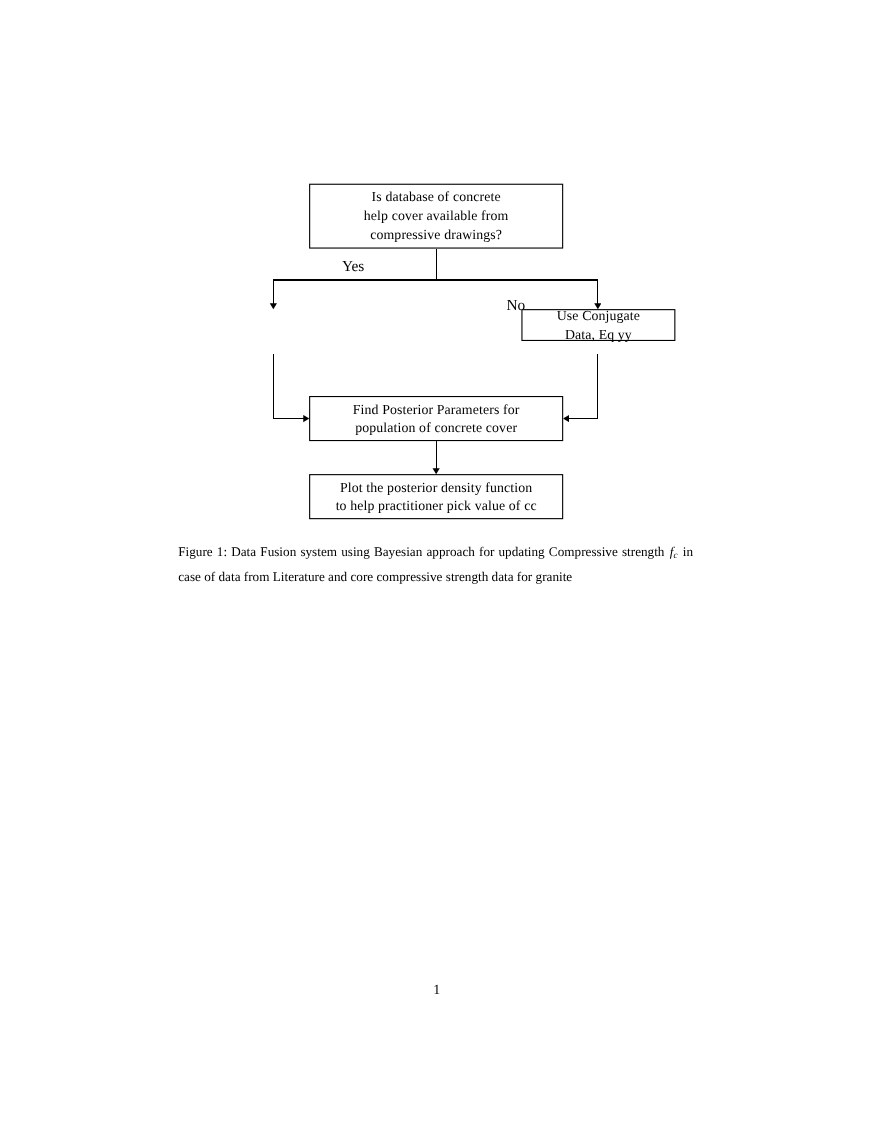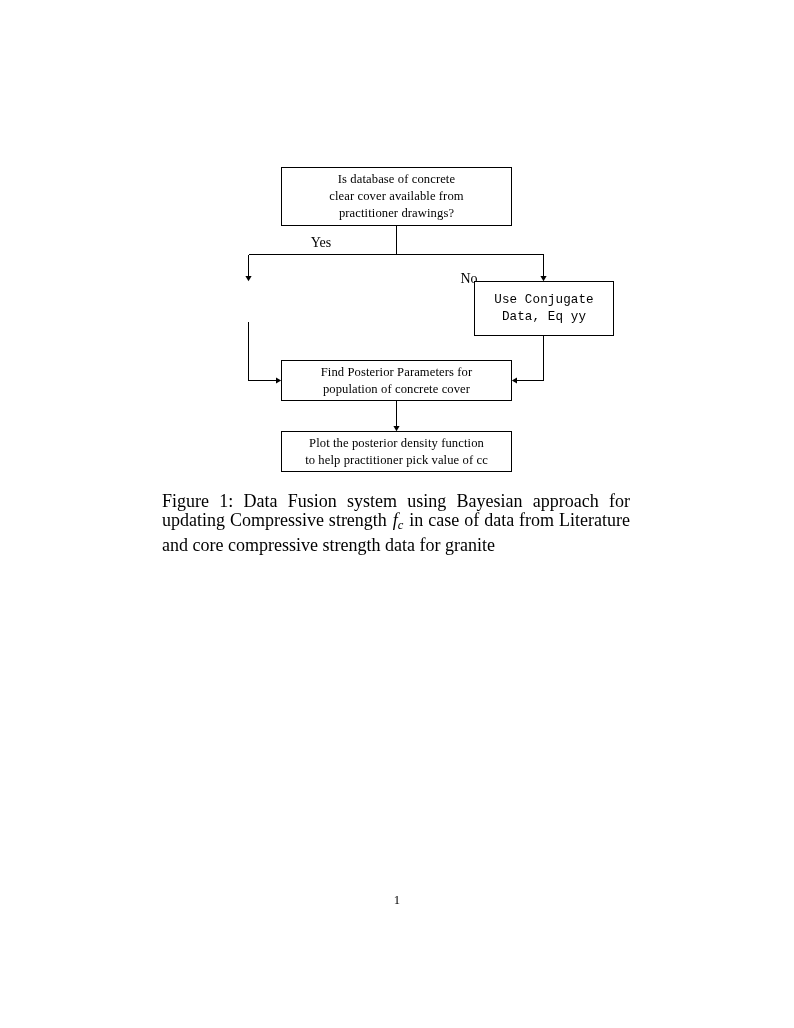--- a/index.html
+++ b/index.html
@@ -52,42 +52,42 @@
     text-align: center;
     font-size: 12.6px;
     line-height: 17px;
     color: #000000;
     letter-spacing: 0.1px;
   }
   .node .line { display: block; white-space: nowrap; }
 
   #node-question { left: 281px; top: 167px; width: 231px; height: 59px; }
   #node-jeffreys  { left: 179px; top: 281px; width: 140px; height: 41px; }
-  #node-conjugate { left: 474px; top: 281px; width: 140px; height: 55px; font-family: Liberation Mono, monospace; }
+  #node-conjugate { left: 474px; top: 281px; width: 140px; height: 29px; }
   #node-posterior { left: 281px; top: 360px; width: 231px; height: 41px; }
   #node-plot      { left: 281px; top: 431px; width: 231px; height: 41px; }
 
   .edge-label {
     position: absolute;
     font-size: 14px;
     line-height: 15px;
     color: #000000;
     white-space: nowrap;
     transform: translateX(-50%);
   }
   #label-yes { left: 321px; top: 235px; }
   #label-no  { left: 469px; top: 235px; margin-top: 36px; }
 
   
   #caption {
     position: absolute;
     left: 162px;
     top: 492px;
     width: 468px;
-    font-size: 18px;
+    font-size: 12px;
     line-height: 19.4px;
     text-align: justify;
     color: #000000;
   }
   #caption .mathit {
     font-style: italic;
     font-family: "Liberation Serif", "DejaVu Serif", serif;
     padding: 0 1px;
   }
   #caption .mathit sub {
@@ -134,22 +134,22 @@
         <path d="M248.5,322 L248.5,380.5 L277,380.5" marker-end="url(#arrow-down)"></path>
 
         <path d="M543.5,322 L543.5,380.5 L516,380.5" marker-end="url(#arrow-down)"></path>
 
         <line x1="396.5" y1="401" x2="396.5" y2="427" marker-end="url(#arrow-down)"></line>
       </g>
     </svg>
 
     <div class="node" id="node-question">
       <span class="line">Is database of concrete</span>
-      <span class="line">clear cover available from</span>
-      <span class="line">practitioner drawings?</span>
+      <span class="line">help cover available from</span>
+      <span class="line">compressive drawings?</span>
     </div>
 
     <div class="edge-label" id="label-yes">Yes</div>
     <div class="edge-label" id="label-no">No</div>
 
 
     <div class="node" id="node-conjugate">
       <span class="line">Use Conjugate</span>
       <span class="line">Data, Eq yy</span>
     </div>

